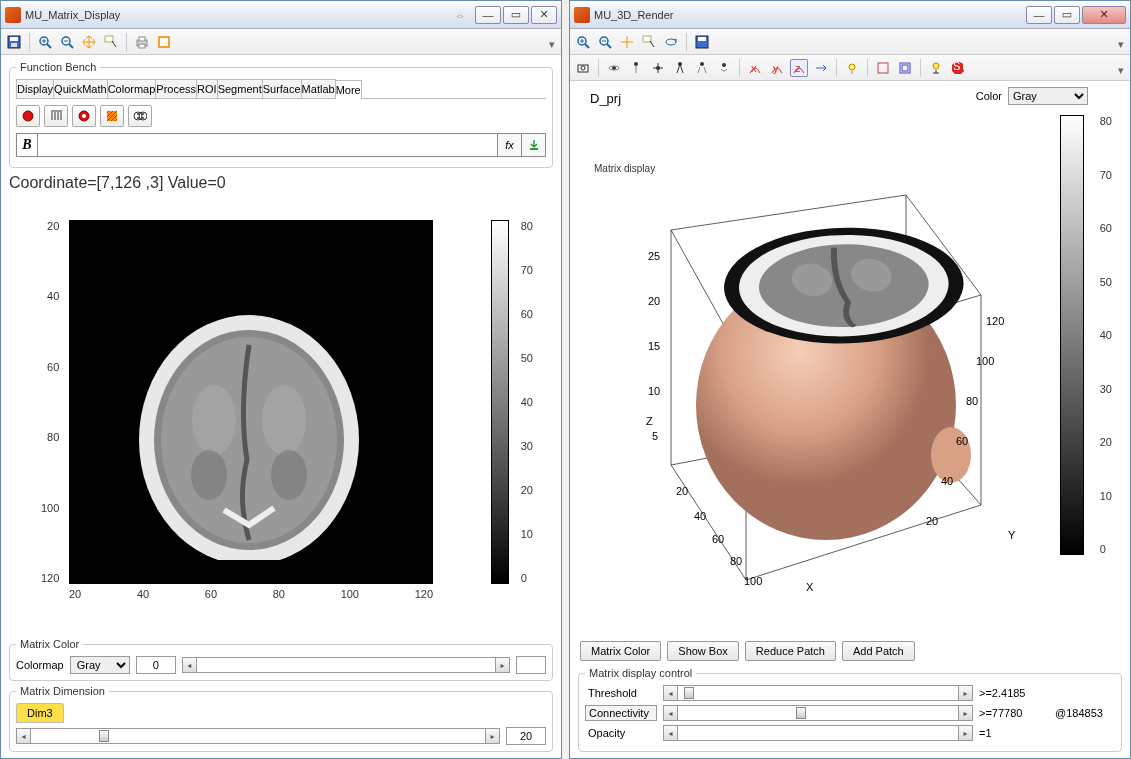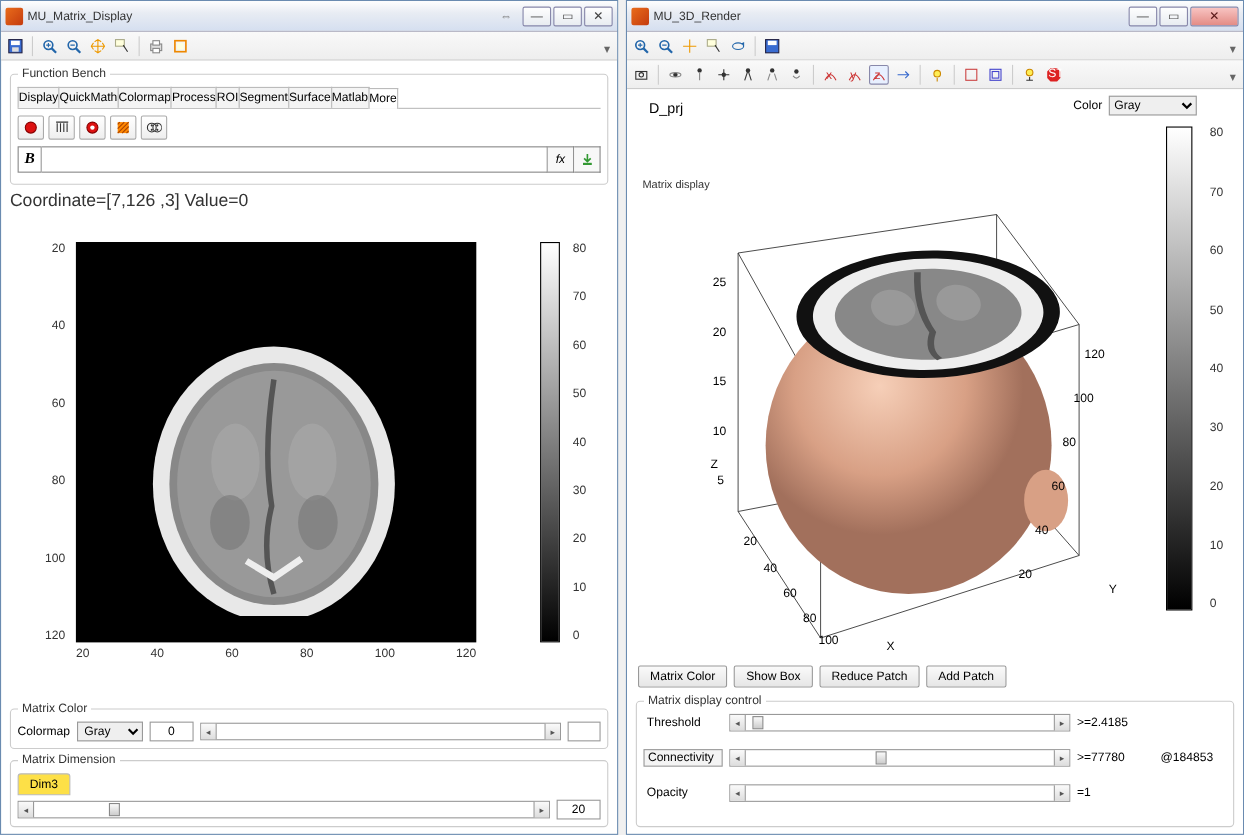--- a/index.html
+++ b/index.html
@@ -54,31 +54,31 @@
 .colormap-row select, .colormap-row input { border:1px solid #999; height:18px; padding:0 2px;}
 .slider-track { flex:1; height:16px; border:1px solid #999; background:#fff; display:flex; }
 .slider-btn { width:14px; background:linear-gradient(#fafafa,#ddd); border-right:1px solid #999; display:flex; align-items:center; justify-content:center; color:#555; font-size:8px;}
 .slider-btn.r { border-right:none; border-left:1px solid #999;}
 
 .tabs2 { display:flex; }
 .tab2 { padding: 3px 10px; border:1px solid #bbb; background:#fde047; border-top-left-radius:3px; border-top-right-radius:3px;}
 
 .plot3d { flex:1; position:relative; background:#fff; }
 .plot3d-title { position:absolute; left:14px; top:6px; font-size:13px; }
-.plot3d-subtitle { position:absolute; left:8px; top:78px; font-size:10px; color:#333; }
+.plot3d-subtitle { position:absolute; left:18px; top:78px; font-size:10px; color:#333; }
 .axes3d { position:absolute; left:40px; top:40px; width:430px; height:470px; }
 .colorbar2 { position:absolute; right:40px; top:30px; width:24px; height:440px; background:linear-gradient(#fff,#000); border:1px solid #000;}
 .cbticks2 { position:absolute; right:12px; top:30px; height:440px; display:flex; flex-direction:column; justify-content:space-between; align-items:flex-start; color:#333;}
 .color-sel { position:absolute; right:36px; top:2px; display:flex; align-items:center; gap:6px;}
 .color-sel select { width:80px; height:18px; border:1px solid #999;}
 
 .btnrow { display:flex; gap:6px; padding:4px; }
 .btn { padding:3px 10px; border:1px solid #999; background:linear-gradient(#fafafa,#e6e6e6); border-radius:2px; cursor:pointer;}
 
-.ctrl-row { display:grid; grid-template-columns: 72px 1fr 70px 60px; align-items:center; gap:6px; margin-bottom:16px;}
+.ctrl-row { display:grid; grid-template-columns: 72px 1fr 70px 60px; align-items:center; gap:6px; margin-bottom:4px;}
 .ctrl-row label { text-align:left; padding:1px 3px;}
 .ctrl-row label.boxed { border:1px solid #999; background:#f4f4f4;}
 
 svg { display:block; }
 .matlab-logo { background:linear-gradient(135deg,#e96c1b,#c43b0e); border-radius:2px;}
 </style>
 </head>
 <body>
 
 <div class="window left">

